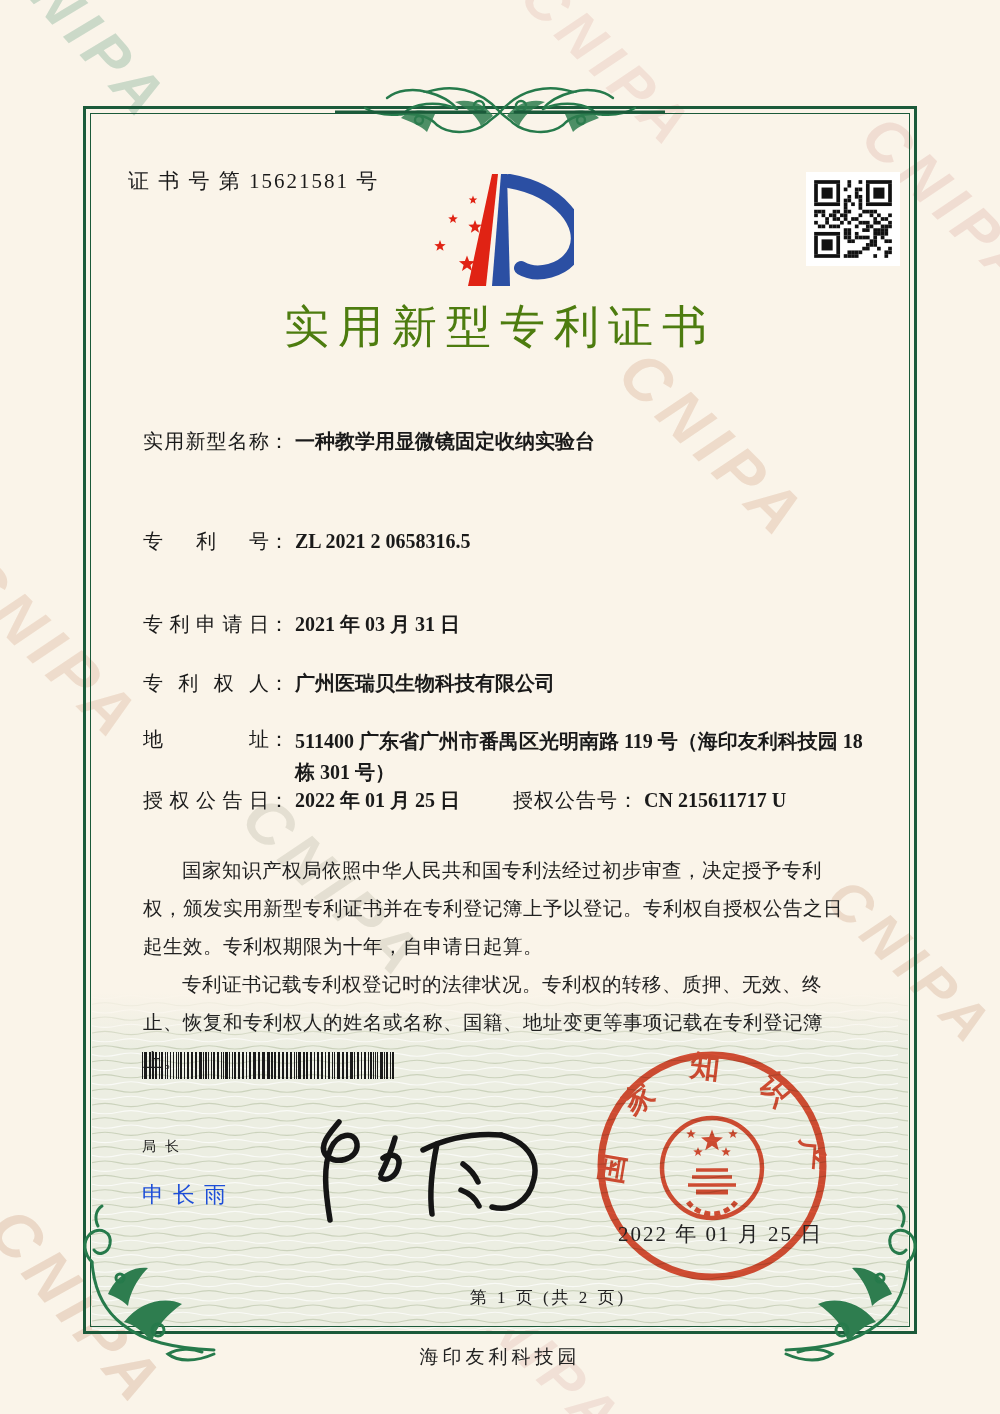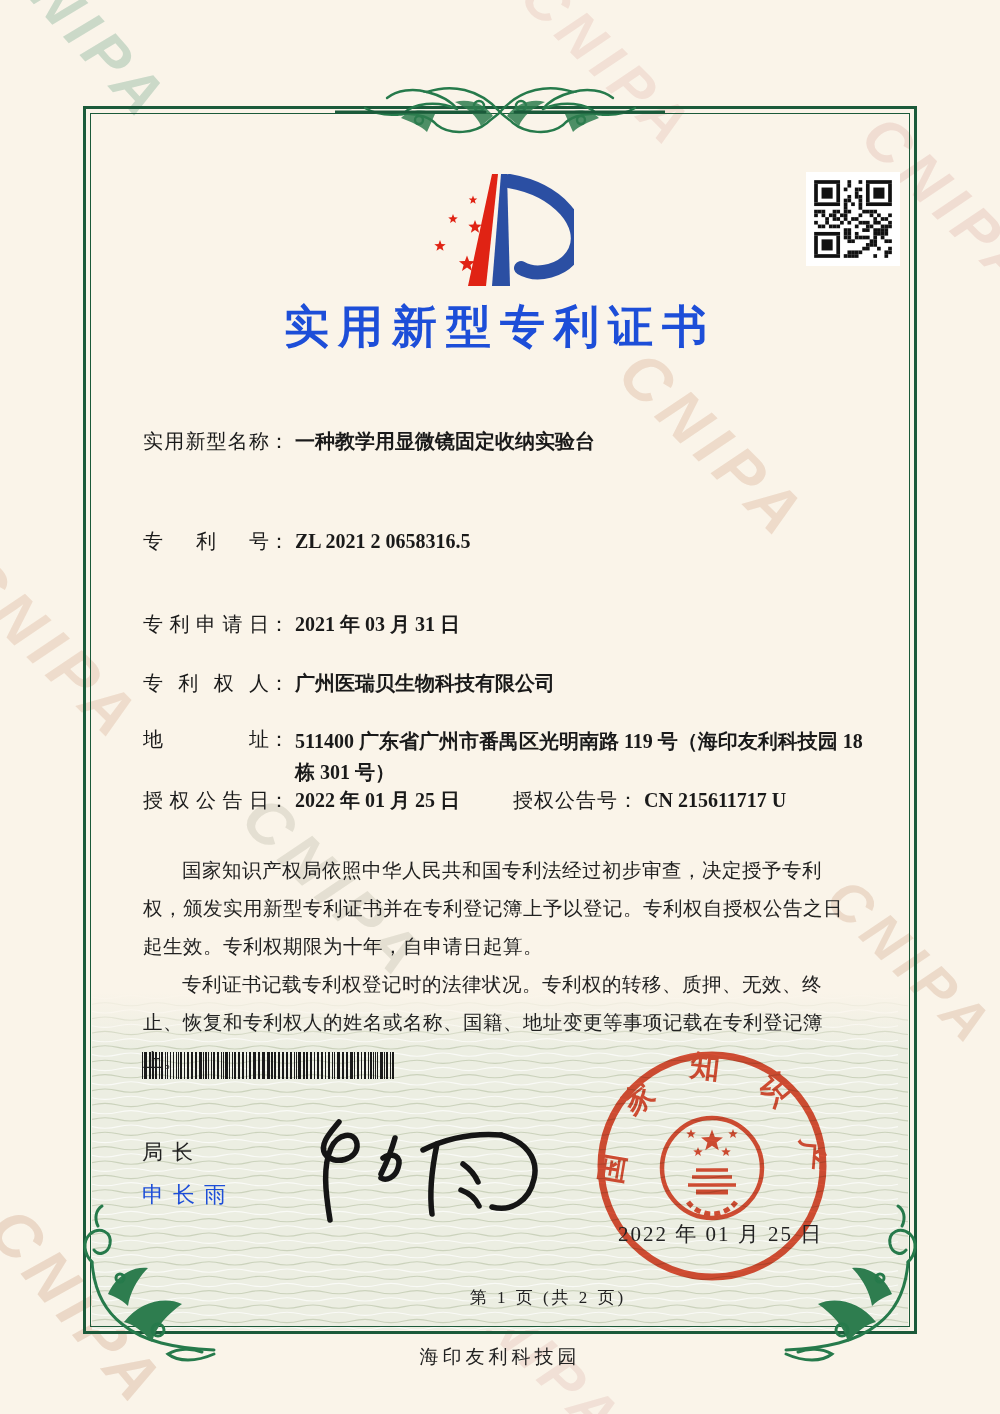--- a/index.html
+++ b/index.html
@@ -32,36 +32,36 @@
   
   .security{position:absolute; left:92px; right:92px; top:992px; bottom:84px;
     background:#eceee2; overflow:hidden;}
   .security .fade{position:absolute; left:0; right:0; top:0; height:56px;
     background:linear-gradient(180deg,#faf4e9,rgba(250,244,233,0));}
   
   .cert-no{position:absolute; left:128px; top:167px; font-size:21px; letter-spacing:2px;}
   .logo{position:absolute; left:424px; top:168px;}
   .qr{position:absolute; left:806px; top:172px; background:#fff; padding:2px;}
   .title{position:absolute; left:0; width:100%; top:297px; text-align:center;
-    font-size:45px; font-weight:700; letter-spacing:9px; color:#1d4ed8;}
+    font-size:45px; font-weight:400; letter-spacing:9px; color:#4d7c0f;}
   
   .field-row{position:absolute; left:143px; font-size:20px; white-space:nowrap;}
   .field-row .lbl{display:inline-block; width:126px; text-align:justify; text-align-last:justify;}
   .field-row .val{margin-left:6px;font-weight:bold;}
   .field-row .val.wrap{display:inline-block; vertical-align:top; white-space:normal;
     width:588px; line-height:31px;}
   .field-row .pair2{position:absolute; left:370px; top:0; white-space:nowrap;text-align:center;}
   .field-row .pair2 .lbl2{letter-spacing:1px;}
   
   .body-text{position:absolute; left:143px; top:852px; width:718px;
     font-size:19.5px; line-height:38px; letter-spacing:.5px; color:#222;}
   .body-text p{margin:0; text-indent:2em;}
   
   .barcode{position:absolute; left:142px; top:1052px;}
-  .sig-title{position:absolute; left:142px; top:1138px; font-size:21px; letter-spacing:9px;
+  .sig-title{position:absolute; left:142px; top:1138px; font-size:14px; letter-spacing:9px;
     font-family:"Liberation Sans","DejaVu Sans",sans-serif; color:#222;}
   .sig-name{position:absolute; left:142px; top:1180px; font-size:22px; letter-spacing:9px;
     font-family:"Liberation Sans","DejaVu Sans",sans-serif; color:#1d4ed8;}
   .signature{position:absolute; left:295px; top:1112px;}
   .seal{position:absolute; left:592px; top:1046px; mix-blend-mode:multiply; opacity:.95;}
   .seal-date{position:absolute; left:618px; top:1220px; font-size:21px; letter-spacing:2px;
     color:#222; z-index:5;}
   .page-num{position:absolute; left:0; width:100%; top:1286px; text-align:center;
     font-size:17px; letter-spacing:3px; color:#222;margin-left:48px;}
   .foot-note{position:absolute; left:0; width:100%; top:1344px; text-align:center;
@@ -180,20 +180,21 @@
       <path d="M30,60 C22,52 20,40 28,32 C38,24 50,30 48,42 C46,52 36,54 32,48"></path>
       <path d="M152,152 C134,160 116,160 106,152 C116,146 130,146 140,150"></path>
       <path d="M62,120 C78,100 102,94 120,102 C106,112 94,124 90,140 C80,128 70,122 62,120 Z" fill="#2e7d4f" stroke="none"></path>
       <path d="M46,92 C54,74 70,64 86,66 C76,76 68,90 66,104 C58,96 50,94 46,92 Z" fill="#2e7d4f" stroke="none"></path>
       <circle cx="96" cy="128" r="6"></circle>
       <circle cx="58" cy="76" r="4"></circle>
       <path d="M36,24 C32,16 34,8 40,4"></path>
     </g>
   </svg>
 
+  <div class="cert-no">证 书 号 第 15621581 号</div>
 
   <svg class="logo" width="150" height="124" viewBox="0 0 150 124">
     <use href="#star" fill="#e02314" transform="translate(49,32) scale(.45)"></use>
     <use href="#star" fill="#e02314" transform="translate(29,51) scale(.5)"></use>
     <use href="#star" fill="#e02314" transform="translate(51,59) scale(.7)"></use>
     <use href="#star" fill="#e02314" transform="translate(16,78) scale(.6)"></use>
     <use href="#star" fill="#e02314" transform="translate(43,96) scale(.85)"></use>
     <polygon points="68,6 74,6 62,118 44,118" fill="#e02314"></polygon>
     <polygon points="77,6 83,6 86,118 68,118" fill="#2b4fa3"></polygon>
     <path d="M85,13 C136,22 163,58 151,83 C141,104 112,109 97,100" fill="none" stroke="#2b4fa3" stroke-width="14" stroke-linecap="round"></path>

